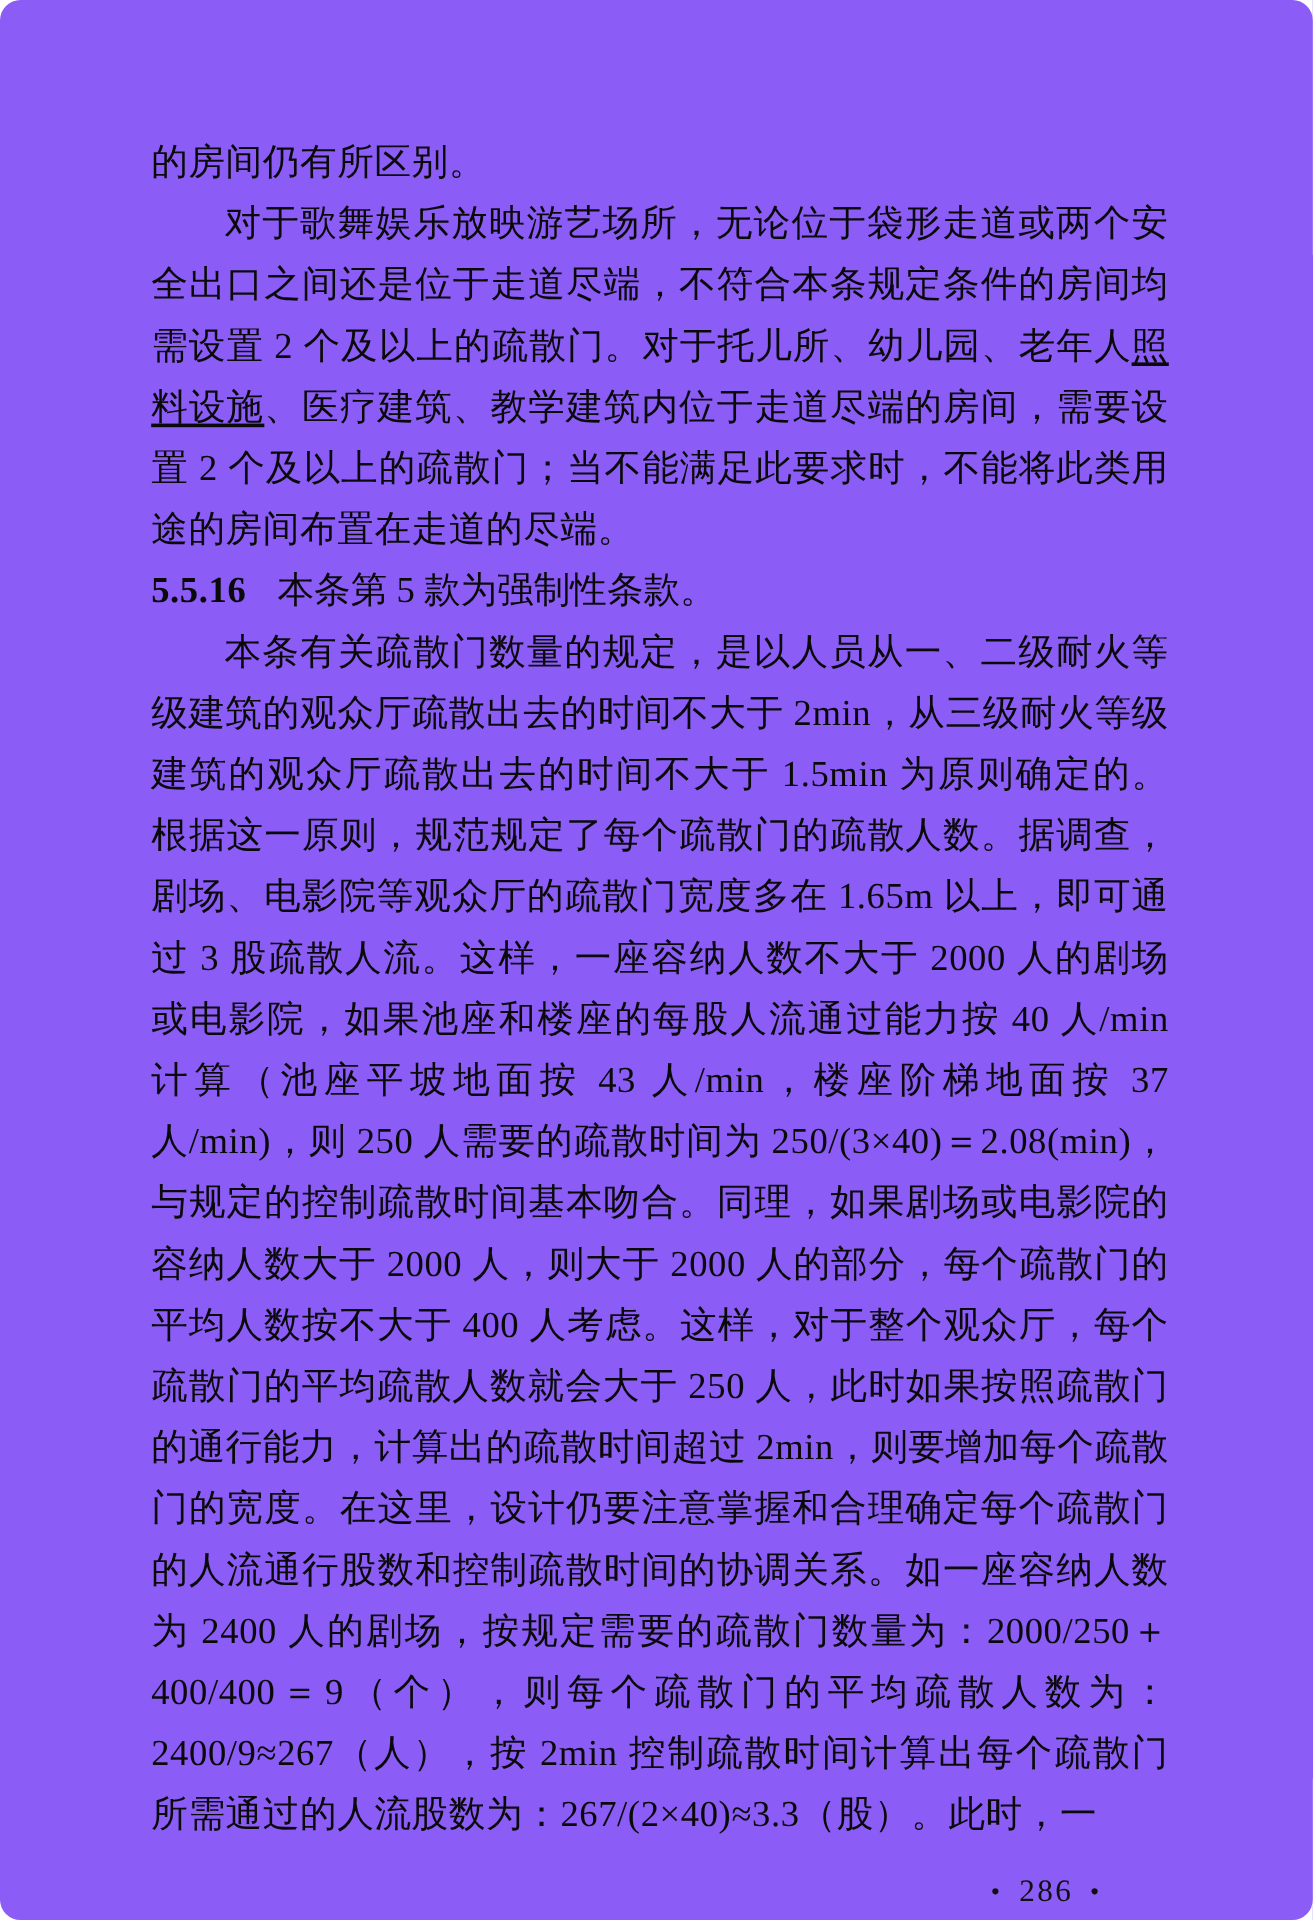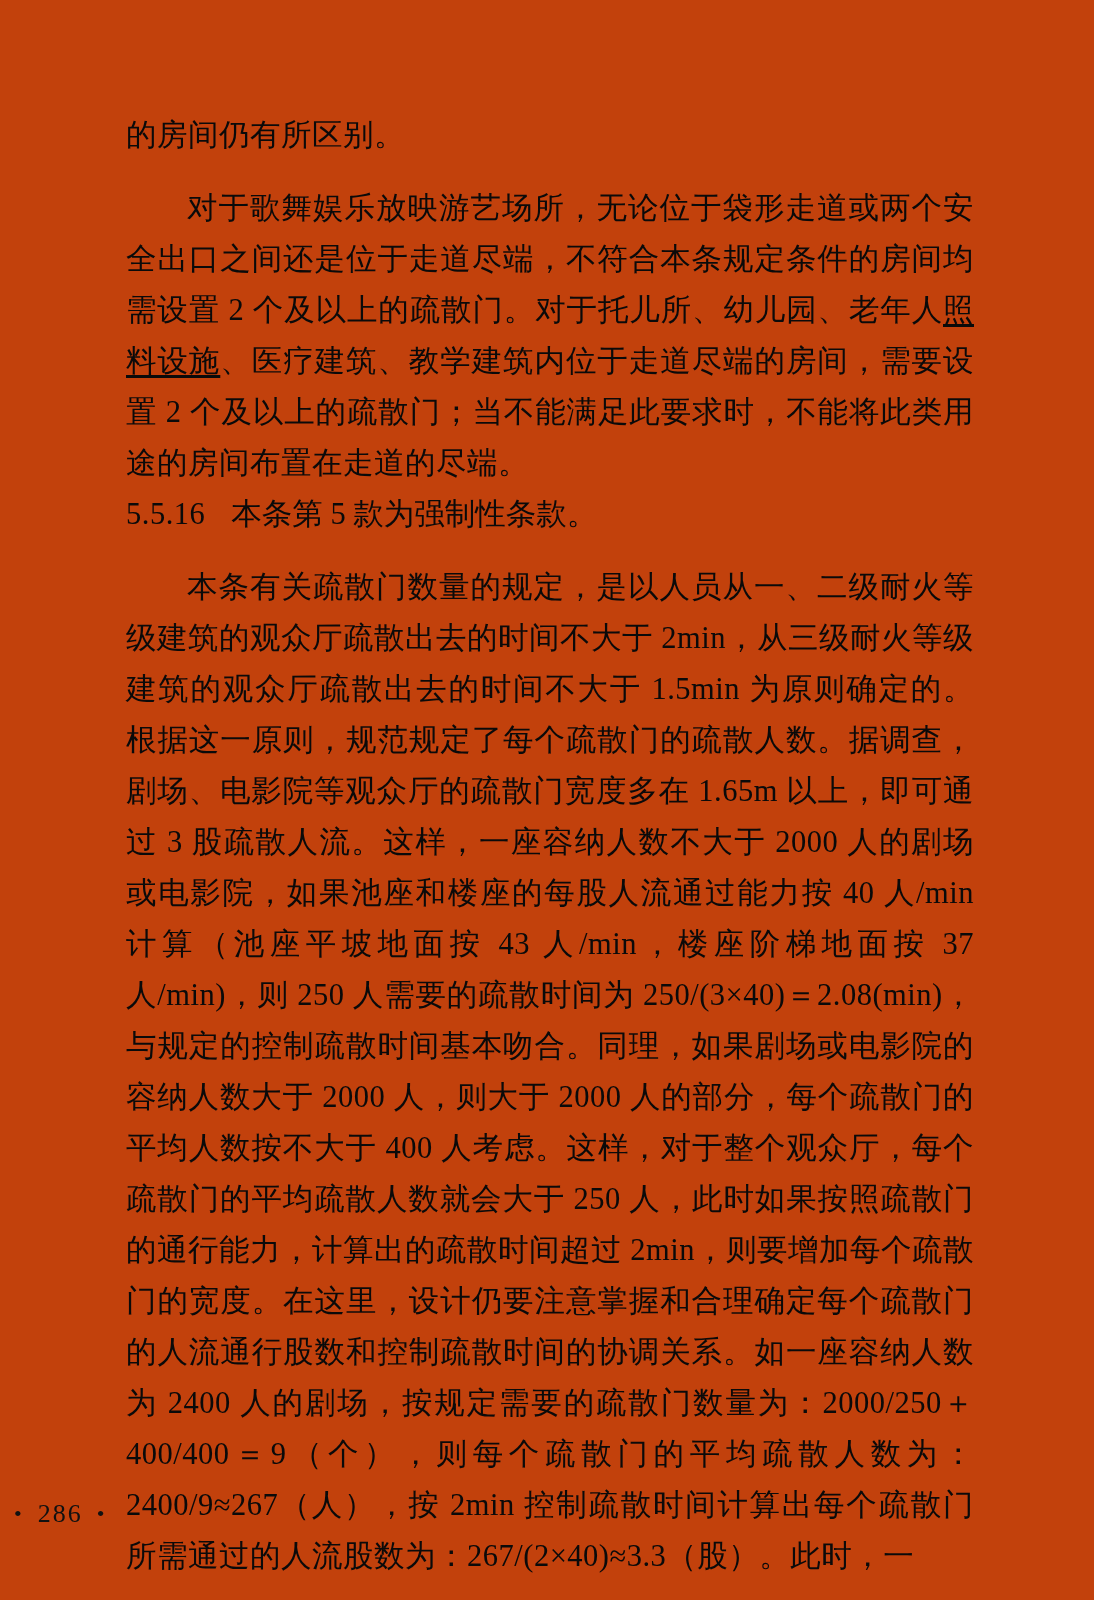--- a/index.html
+++ b/index.html
@@ -14,65 +14,65 @@
     color: #000000;
     position: relative;
     overflow: hidden;
   }
   .page {
     position: absolute;
     left: 0;
     top: 0;
     width: 1094px;
     height: 1600px;
-    background: #c2410c;
+    background: #8b5cf6;
+    border-radius: 17px;
   }
   .content {
     position: absolute;
     left: 126px;
     top: 110px;
     width: 848px;
   }
   .para {
     font-size: 30.5px;
     line-height: 51px;
     letter-spacing: 0.5px;
     text-align: justify;
     text-justify: inter-character;
     margin: 0;
     color: #0a0a0a;
   }
   .para.indent {
     text-indent: 61px;
-    margin-top: 22px;
   }
   .para .u {
     text-decoration: underline;
     text-underline-offset: 4px;
   }
   .clause {
     font-size: 30.5px;
     line-height: 51px;
     margin: 0;
     color: #0a0a0a;
   }
   .clause .num {
-    font-weight: normal;
+    font-weight: bold;
     letter-spacing: 0.5px;
   }
   .clause .gap {
     display: inline-block;
     width: 26px;
   }
   .footer {
     position: absolute;
     left: 0;
-    top: 1497px;
+    top: 1559px;
     width: 932px;
-    text-align: left;
+    text-align: right;
     font-size: 26px;
     color: #111111;
     letter-spacing: 2px;
   }
   .footer .dot {
     display: inline-block;
     margin: 0 14px;
     vertical-align: middle;
     font-size: 22px;
   }

